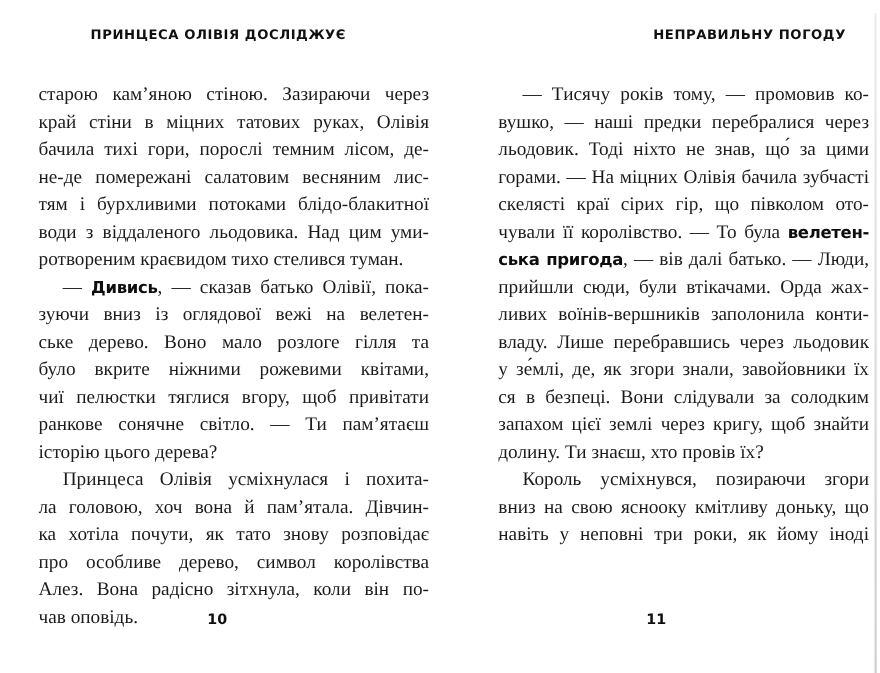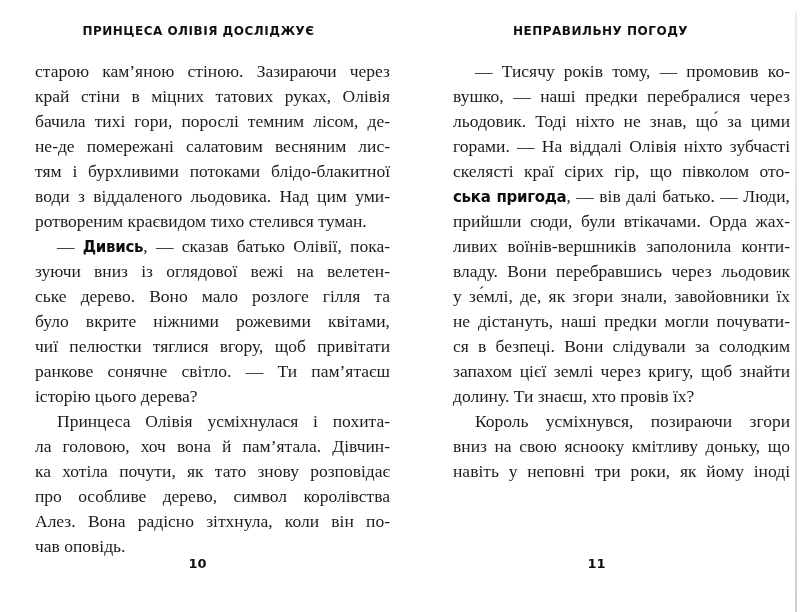--- a/index.html
+++ b/index.html
@@ -11,23 +11,23 @@
   .page { position:absolute; top:0; height:612px; }
   .page.left  { left:35px;  width:355px; }
   .page.right { left:453px; width:337px; }
 
   .running-header {
     position:absolute; top:24px; left:0; right:0; text-align:center;
     font-family:"DejaVu Sans", sans-serif; font-weight:bold;
     font-size:12px; letter-spacing:0.5px; color:#101010; white-space:nowrap;
   }
   .left  .running-header { transform:translateX(-14px); }
-  .right .running-header { transform:translateX(-21px); }
+  .right .running-header { transform:translateX(-21px);text-align:right; }
 
-  .page-body { position:absolute; top:59px; left:0; right:0; }
+  .page-body { position:absolute; top:73px; left:0; right:0; }
   .line {
     height:25px; line-height:25px; font-size:17.5px;
     text-align:justify; text-align-last:justify;
     overflow:hidden; white-space:normal;
   }
   .line.end { text-align-last:left; }
   .line.indent { padding-left:22px; }
   .line .b {
     font-family:"DejaVu Sans", sans-serif; font-weight:bold;
     font-size:15px; letter-spacing:-0.3px; color:#0e0e0e;
@@ -77,28 +77,28 @@
       </div>
     <div class="page-number">10</div>
   </div>
 
   <div class="page right">
     <div class="running-header">НЕПРАВИЛЬНУ ПОГОДУ</div>
     <div class="page-body">
         <div class="line indent"><span>— Тисячу років тому, — промовив ко-</span></div>
         <div class="line"><span>вушко, — наші предки перебралися через</span></div>
         <div class="line"><span>льодовик. Тоді ніхто не знав, що́ за цими</span></div>
-        <div class="line"><span>горами. — На віддалі Олівія ніхто зубчасті</span></div>
+        <div class="line"><span>горами. — На міцних Олівія бачила зубчасті</span></div>
         <div class="line"><span>скелясті краї сірих гір, що півколом ото-</span></div>
+        <div class="line"><span>чували її королівство. — То була </span><span class="b">велетен-</span></div>
         <div class="line"><span class="b">ська пригода</span><span>, — вів далі батько. — Люди, які</span></div>
         <div class="line"><span>прийшли сюди, були втікачами. Орда жах-</span></div>
         <div class="line"><span>ливих воїнів-вершників заполонила конти-</span></div>
-        <div class="line"><span>владу. Вони перебравшись через льодовик</span></div>
+        <div class="line"><span>владу. Лише перебравшись через льодовик</span></div>
         <div class="line"><span>у зе́млі, де, як згори знали, завойовники їх</span></div>
-        <div class="line"><span>не дістануть, наші предки могли почувати-</span></div>
         <div class="line"><span>ся в безпеці. Вони слідували за солодким</span></div>
         <div class="line"><span>запахом цієї землі через кригу, щоб знайти</span></div>
         <div class="line end"><span>долину. Ти знаєш, хто провів їх?</span></div>
         <div class="line indent"><span>Король усміхнувся, позираючи згори</span></div>
         <div class="line"><span>вниз на свою яснооку кмітливу доньку, що</span></div>
         <div class="line"><span>навіть у неповні три роки, як йому іноді</span></div>
       </div>
     <div class="page-number">11</div>
   </div>
 

